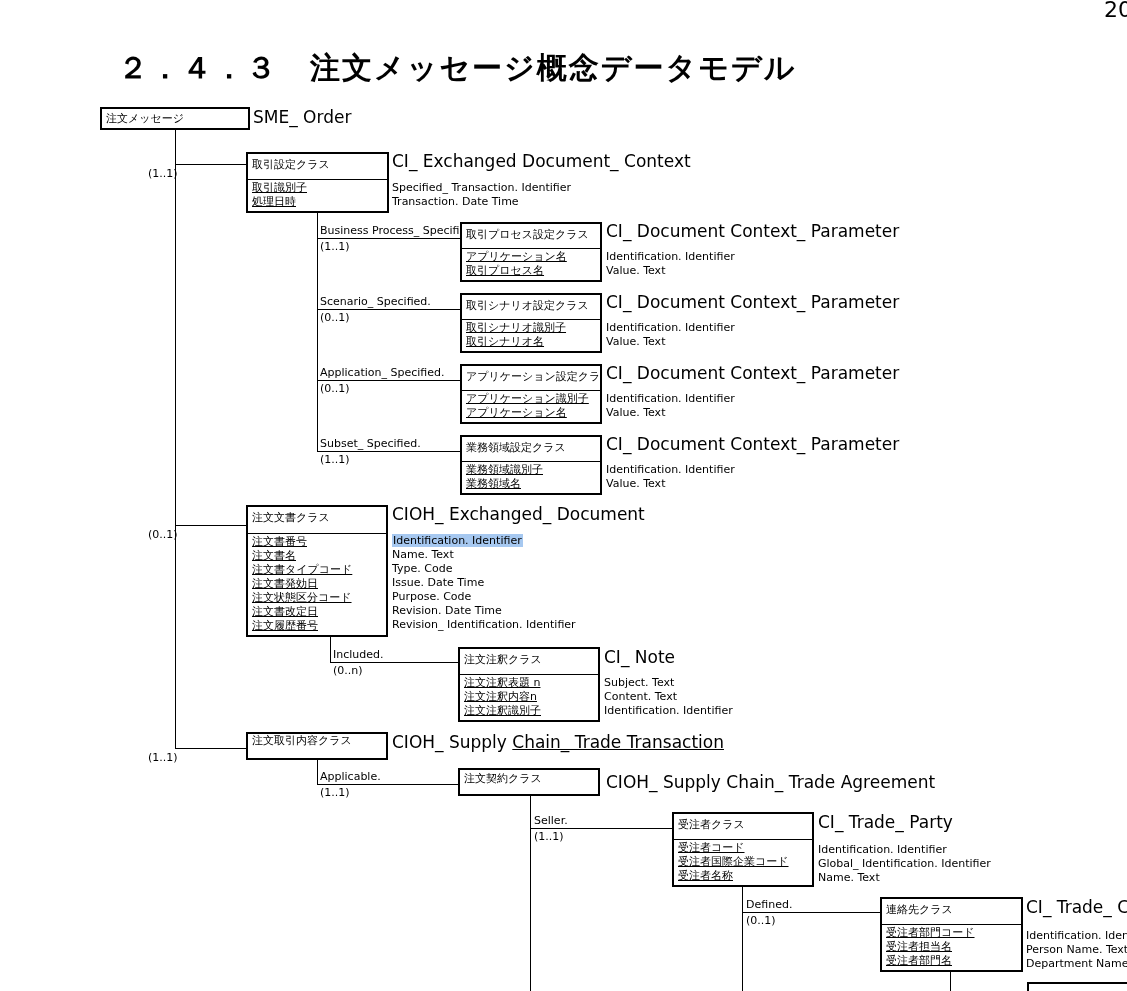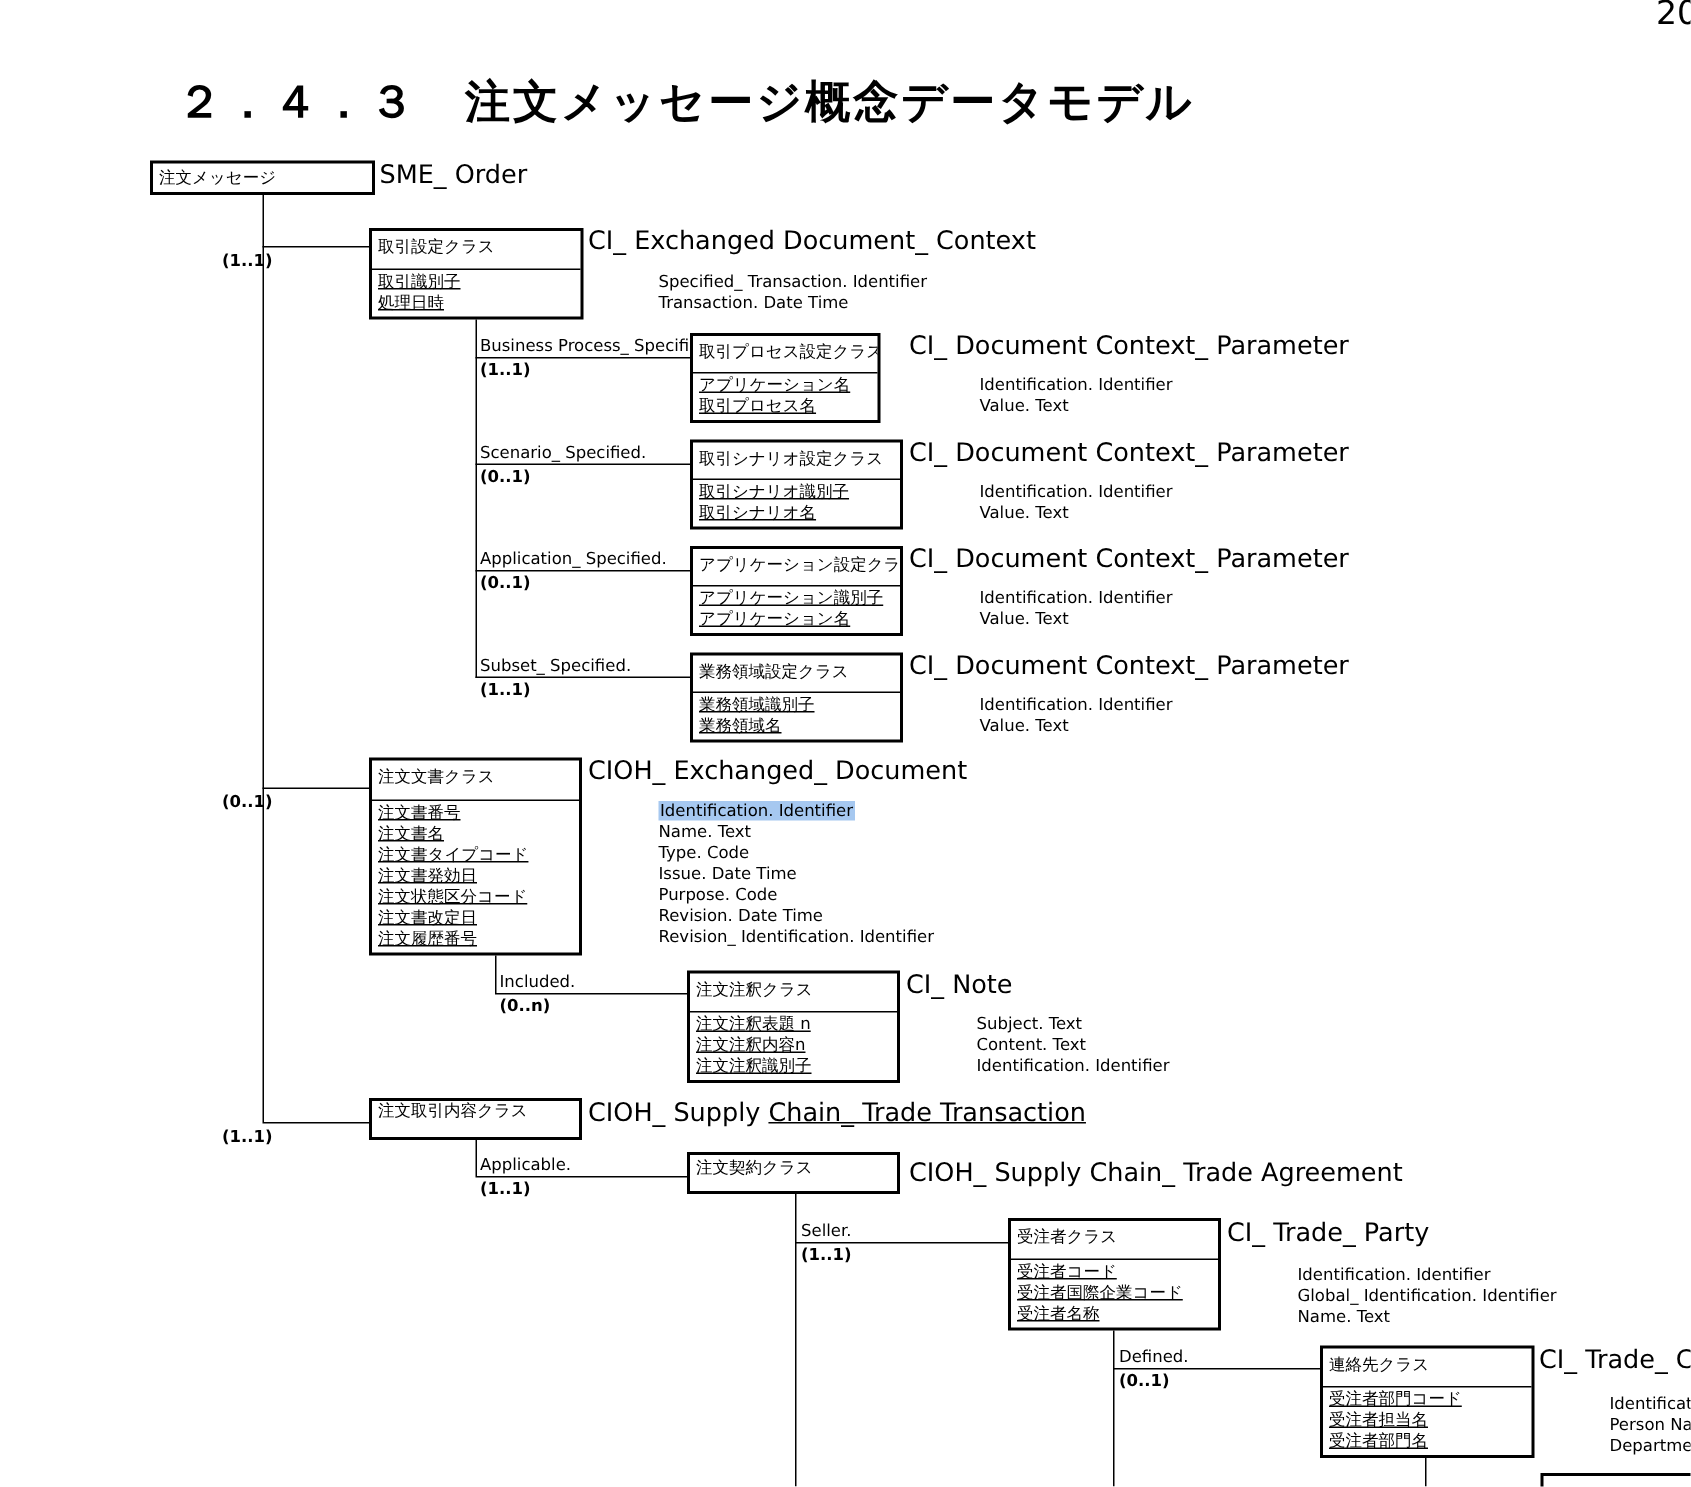--- a/index.html
+++ b/index.html
@@ -9,23 +9,23 @@
 
   .pagenum { position: absolute; left: 1104px; top: -3px; font-size: 22px; white-space: nowrap; }
   .pagetitle { position: absolute; left: 118px; top: 48px; font-size: 30px; font-weight: bold; letter-spacing: 2px; white-space: nowrap; }
 
   .classbox { position: absolute; border: 2px solid #000; background: #fff; }
   .classbox .title { font-size: 11px; line-height: 13px; padding: 4px 3px 0 4px; white-space: nowrap; overflow: hidden; }
   .classbox .attrs { border-top: 1px solid #000; padding: 1px 3px 2px 4px; }
   .classbox .attrs div { font-size: 11px; line-height: 14px; text-decoration: underline; white-space: nowrap; }
 
   .elabel  { position: absolute; font-size: 17px; line-height: 13px; white-space: nowrap; }
-  .elabels { position: absolute; font-size: 11px; line-height: 14px; white-space: nowrap; margin-left: 47px; }
+  .elabels { position: absolute; font-size: 11px; line-height: 14px; white-space: nowrap; }
   .rel  { position: absolute; font-size: 11px; line-height: 13px; white-space: nowrap; }
-  .card { position: absolute; font-size: 11px; line-height: 13px; white-space: nowrap; font-weight: bold; }
+  .card { position: absolute; font-size: 11px; line-height: 13px; white-space: nowrap; }
 
   .vline { position: absolute; width: 1px; background: #000; }
   .hline { position: absolute; height: 1px; background: #000; }
   .u { text-decoration: underline; }
   .hl { padding: 0 1px; }
   .partialbox { position: absolute; border: 2px solid #000; background: #fff; }
 </style>
 </head>
 <body>
 
@@ -67,21 +67,21 @@
     </div>
   </div>
   <div class="elabel" style="left:392px;top:155px">CI_ Exchanged Document_ Context</div>
   <div class="elabels" style="left:392px;top:181px">
     <div>Specified_ Transaction. Identifier</div>
     <div>Transaction. Date Time</div>
   </div>
 
   <div class="rel" style="left:320px;top:224px">Business Process_ Specified</div>
   <div class="card" style="left:320px;top:240px">(1..1)</div>
-  <div class="classbox" style="left:460px;top:222px;width:127px">
+  <div class="classbox" style="left:460px;top:222px;width:142px">
     <div class="title" style="height:24px">取引プロセス設定クラス</div>
     <div class="attrs">
       <div>アプリケーション名</div>
       <div>取引プロセス名</div>
     </div>
   </div>
   <div class="elabel" style="left:606px;top:225px">CI_ Document Context_ Parameter</div>
   <div class="elabels" style="left:606px;top:250px">
     <div>Identification. Identifier</div>
     <div>Value. Text</div>

